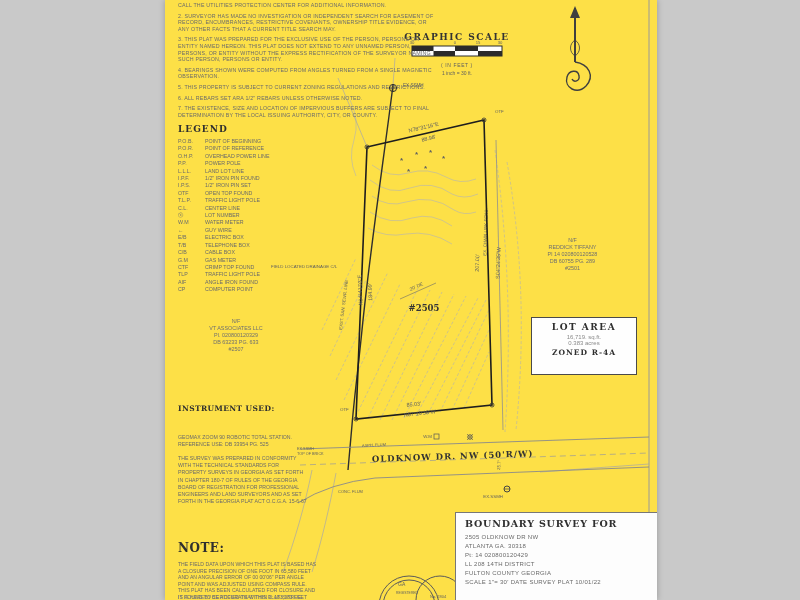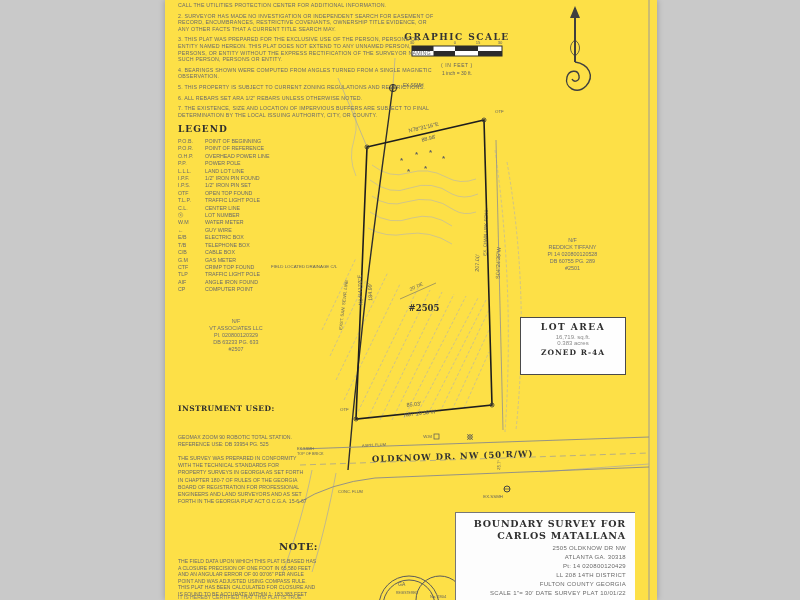--- a/index.html
+++ b/index.html
@@ -19,39 +19,39 @@
   .note-p{margin:0 0 4px 0;font-size:5.3px;line-height:6.6px;color:#6a6a6a;letter-spacing:.2px;}
   #notes-col{left:13px;top:2px;width:256px;}
   #legend-block{left:13px;top:124px;width:150px;}
   #legend-title{font-size:9px;letter-spacing:1px;margin-bottom:4px;}
   .lg-row{display:flex;font-size:5.3px;line-height:7.4px;color:#6a6a6a;}
   .lg-abbr{width:27px;flex:none;}
   .adj{font-size:5.4px;line-height:7px;color:#6f6f6f;text-align:center;}
   #adj-left{left:17px;top:318px;width:108px;}
   #adj-right{left:360px;top:237px;width:95px;}
   #lot-area-box{
-    left:355px;top:317px;width:104px;height:56px;
+    left:366px;top:317px;width:104px;height:56px;
     border:1.3px solid #4a4a4a;background:#fefefe;text-align:center;
   }
   #lot-area-box .t1{font-size:9px;letter-spacing:1.5px;margin-top:4px;}
   #lot-area-box .t2{font-size:6px;color:#8a8a8a;margin-top:2px;}
   #lot-area-box .t3{font-size:6px;color:#8a8a8a;}
   #lot-area-box .t4{font-size:7.5px;letter-spacing:1px;margin-top:2px;text-align:center;}
   #instr-block{left:13px;top:404px;width:130px;}
   #instr-block .h{font-size:7.5px;letter-spacing:.4px;margin-bottom:21px;}
   #instr-block .l{font-size:5.2px;line-height:7px;color:#6a6a6a;}
   #instr-block .p{font-size:5.2px;line-height:7.2px;color:#6a6a6a;margin-top:7px;}
   #note-block{left:13px;top:541px;width:140px;}
-  #note-block .h{font-size:10px;letter-spacing:.5px;margin-bottom:6px;text-align:right;}
+  #note-block .h{font-size:12px;letter-spacing:.5px;margin-bottom:6px;}
   #note-block .p{font-size:5.1px;line-height:6.6px;color:#6a6a6a;}
   #cert-line{left:13px;top:594px;width:230px;font-size:5.1px;color:#7a7a7a;white-space:nowrap;}
   #title-block{
-    left:290px;top:512px;width:180px;height:88px;
+    left:290px;top:512px;width:202px;height:88px;
     border-top:1px solid #777;border-left:1px solid #777;
-    padding:5px 9px 0 9px;box-sizing:border-box;background:#fdfdfd;text-align:right;
+    padding:5px 9px 0 9px;box-sizing:border-box;background:#fdfdfd;
   }
   #title-block .big{font-size:9.5px;letter-spacing:.8px;line-height:11.5px;}
   #title-block .sm{font-size:6px;line-height:9px;color:#6a6a6a;letter-spacing:.3px;}
   #title-block .sm.first{margin-top:3px;}
   svg text{font-family:"Liberation Sans", sans-serif;fill:#5f5f5f;}
   svg text.bold{font-family:"DejaVu Serif", serif;font-weight:bold;fill:#333;}
 </style>
 </head>
 <body>
 
@@ -339,21 +339,20 @@
 
   <div class="abs" id="note-block">
     <div class="serifhead h">NOTE:</div>
     <div class="p">THE FIELD DATA UPON WHICH THIS PLAT IS BASED HAS A CLOSURE PRECISION OF ONE FOOT IN 65,580 FEET AND AN ANGULAR ERROR OF 00 00'06" PER ANGLE POINT AND WAS ADJUSTED USING COMPASS RULE. THIS PLAT HAS BEEN CALCULATED FOR CLOSURE AND IS FOUND TO BE ACCURATE WITHIN 1: 183,383 FEET</div>
   </div>
 
   <div class="abs" id="cert-line">IT IS HEREBY CERTIFIED THAT THIS PLAT IS TRUE</div>
 
   <div class="abs" id="title-block">
     <div class="serifhead big">BOUNDARY SURVEY FOR</div>
-    <div class="serifhead big">CARLOS MATALLANA</div>
     <div class="sm first">2505 OLDKNOW DR NW</div>
     <div class="sm">ATLANTA  GA. 30318</div>
     <div class="sm">Pt: 14 020800120429</div>
     <div class="sm">LL 208  14TH DISTRICT</div>
     <div class="sm">FULTON  COUNTY GEORGIA</div>
     <div class="sm">SCALE 1"= 30'    DATE SURVEY PLAT 10/01/22</div>
   </div>
 
 </div>
 

